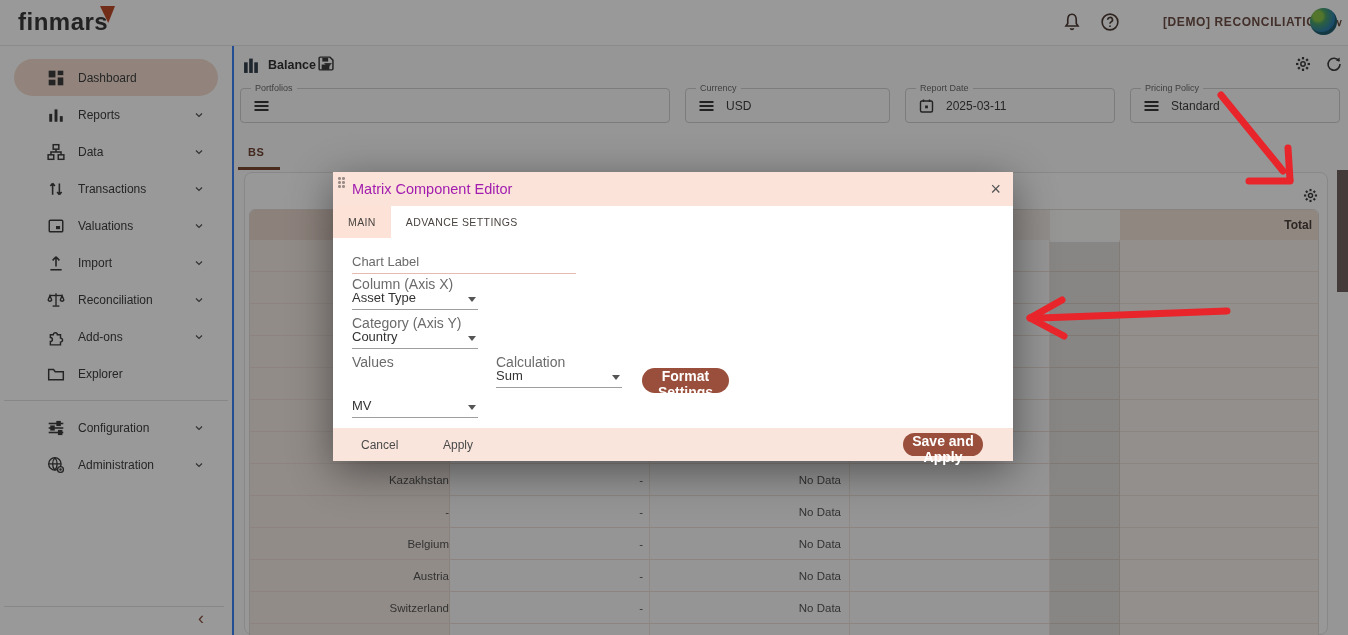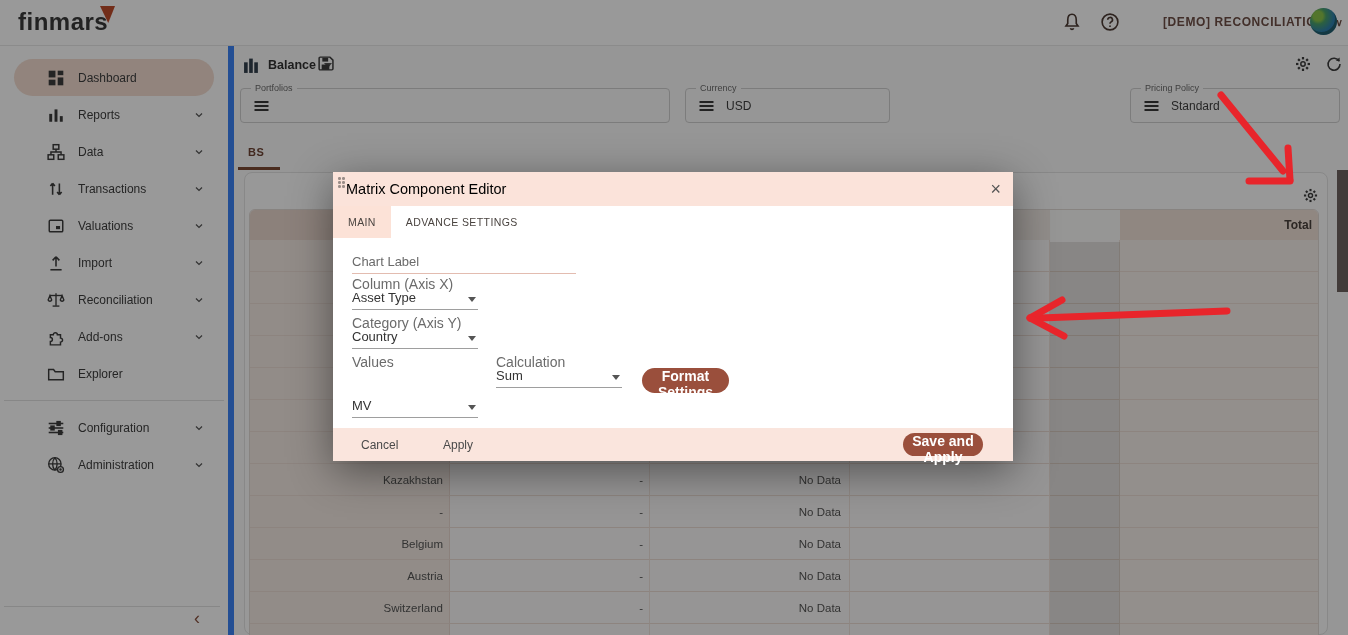--- a/index.html
+++ b/index.html
@@ -13,21 +13,21 @@
   .logo-flag { position:absolute; left:100px; top:6px; width:15px; height:17px; background:#bf4b2b; clip-path:polygon(0 0,100% 0,55% 100%); }
   .top-ico { position:absolute; top:12px; width:20px; height:20px; color:#4d3b34; cursor:pointer; }
   .bell { left:1062px; } .help { left:1100px; }
   .workspace { position:absolute; left:1163px; top:15px; font-size:12px; font-weight:bold; letter-spacing:.6px; color:#6e4f46; cursor:pointer; }
   .workspace .chev { margin-left:10px; font-size:10px; }
   .avatar { position:absolute; left:1310px; top:8px; width:27px; height:27px; border-radius:50%;
             background: radial-gradient(circle at 30% 30%, #8bc34a 0 18%, #4aa06b 30%, #2e7fae 60%, #2b6f9e 100%);
             box-shadow: inset -2px -3px 0 rgba(20,60,40,.45); cursor:pointer; }
 
   
-  .sidebar { position:absolute; left:0; top:46px; width:234px; height:589px; background:#fff; border-right:6px solid #3b82f6; z-index:1; }
+  .sidebar { position:absolute; left:0; top:46px; width:234px; height:589px; background:#fff; border-right:2px solid #3b82f6; z-index:1; }
   .nav-item { position:relative; height:37px; display:flex; align-items:center; cursor:pointer; color:#3e3e3e; }
   .nav-item .nico { position:absolute; left:47px; width:18px; height:18px; }
   .nav-item .nlabel { position:absolute; left:78px; font-size:12px; }
   .nav-item .nchev { position:absolute; left:193px; width:12px; height:12px; color:#555; }
   .nav-item.active { background:#f3ddd1; border-radius:19px; margin:0 14px; height:37px; }
   .nav-item.active .nico{ left:33px; } .nav-item.active .nlabel{ left:64px; }
   .nav-wrap { padding-top:13px; }
   .nav-div { border-top:1px solid #e2e2e2; margin:8px 4px; }
   .collapse-btn { position:absolute; right:28px; bottom:6px; font-size:18px; color:#8a5240; cursor:pointer; }
   .side-bottom-div { position:absolute; left:4px; right:8px; bottom:28px; border-top:1px solid #e2e2e2; }
@@ -58,37 +58,37 @@
 
   .grid-panel { position:absolute; left:4px; top:36px; width:1070px; height:427px; background:#fff; border:1px solid #e2dad6; border-radius:6px 6px 0 0; overflow:hidden; }
   .ghead { position:absolute; left:0; top:0; width:1070px; height:30px; }
   .ghead .h1 { position:absolute; left:0; width:200px; height:30px; background:#e9d8cd; border-right:1px solid #ddcabf; }
   .ghead .hmid { position:absolute; left:200px; width:600px; height:30px; background:#f2ebe6; }
   .ghead .h5 { position:absolute; left:800px; width:70px; height:30px; background:#fbfaf9; }
   .ghead .htotal { position:absolute; left:870px; width:200px; height:30px; background:#f0e2d8; font-size:12px; font-weight:bold; color:#4a413c; text-align:right; line-height:30px; padding-right:8px; }
   .grows { position:absolute; left:0; top:30px; width:1070px; }
   .grow { position:relative; height:32px; font-size:11.5px; color:#555; }
   .grow .c { position:absolute; top:0; height:32px; line-height:32px; text-align:right; border-bottom:1px solid #ecddd4; }
-  .grow .c1 { left:0; width:200px; background:#f3eae3; border-right:1px solid #e8d8cf; padding-right:6px; }
+  .grow .c1 { left:0; width:200px; background:#f3eae3; border-right:1px solid #e8d8cf; }
   .grow .c2 { left:200px; width:200px; background:#fbf9f8; border-right:1px solid #eee3dc; padding-right:6px; }
   .grow .c3 { left:400px; width:200px; background:#fbf9f8; border-right:1px solid #eee3dc; padding-right:8px; }
   .grow .c4 { left:600px; width:200px; background:#fbf9f8; border-right:1px solid #eee3dc; }
   .grow .c5 { left:800px; width:70px;  background:#fbf9f8; border-right:1px solid #eee3dc; }
   .grow .c6 { left:870px; width:200px; background:#f6efe9; }
   .col-band { position:absolute; left:800px; top:32px; width:70px; bottom:0; height:395px; background:rgba(70,58,50,.13); pointer-events:none; }
 
   .vscroll { position:absolute; left:1337px; top:170px; width:11px; height:122px; background:#6e6360; z-index:5; }
 
   
   .backdrop { position:absolute; inset:0; background:rgba(0,0,0,.40); z-index:10; }
 
   
   .modal { position:absolute; left:333px; top:172px; width:680px; height:289px; background:#fff; z-index:20; box-shadow:0 10px 40px rgba(0,0,0,.45); }
   .m-titlebar { position:absolute; left:0; top:0; width:680px; height:34px; background:#fbe3da; }
-  .m-title { position:absolute; left:13px; top:9px; font-size:14.5px; color:#000000; }
+  .m-title { position:absolute; left:19px; top:9px; font-size:14.5px; color:#a21caf; }
   .m-close { position:absolute; right:12px; top:5px; font-size:18px; color:#555; cursor:pointer; line-height:24px; }
   .m-drag { position:absolute; left:5px; top:5px; width:10px; height:16px; display:grid; grid-template-columns:3px 3px; grid-auto-rows:3px; gap:1px; cursor:move; }
   .m-drag i { background:#9a8d88; border-radius:50%; width:2.5px; height:2.5px; }
   .m-tabs { position:absolute; left:0; top:34px; width:680px; height:32px; background:#fff; display:flex; }
   .m-tab { height:32px; padding:0 15px; font-size:10.5px; letter-spacing:.4px; color:#4a4440; display:flex; align-items:center; cursor:pointer; }
   .m-tab.active { background:#fce2d7; }
   .m-body { position:absolute; left:0; top:66px; width:680px; height:190px; background:#fff; }
   .f-label { position:absolute; font-size:14px; color:#6b6b6b; }
   .f-select { position:absolute; width:126px; height:22px; border-bottom:1px solid #9e9e9e; cursor:pointer; }
   .f-select .sval { position:absolute; left:0; top:2px; font-size:13px; color:#333; }
@@ -355,20 +355,32 @@
       <span class="flabel">Currency</span>
       <span class="ficon">
         <svg class="sicon" viewBox="0 0 16 16" stroke="#3a3a3a" stroke-width="2">
             <line x1="1" y1="4" x2="15" y2="4"></line>
             <line x1="1" y1="8" x2="15" y2="8"></line>
             <line x1="1" y1="12" x2="15" y2="12"></line>
           </svg>
       </span>
       <span class="fval">USD</span>
     </div>
+    <div class="fieldset fs-date">
+      <span class="flabel">Report Date</span>
+      <span class="ficon">
+        <svg class="sicon" viewBox="0 0 16 16" fill="none" stroke="#3a3a3a" stroke-width="1.4">
+          <rect x="2" y="3" width="12" height="11" rx="1.5"></rect>
+          <line x1="5" y1="1.5" x2="5" y2="4"></line>
+            <line x1="11" y1="1.5" x2="11" y2="4"></line>
+          <rect x="6.6" y="7.5" width="2.8" height="2.8" fill="#3a3a3a" stroke="none"></rect>
+        </svg>
+      </span>
+      <span class="fval">2025-03-11</span>
+    </div>
     <div class="fieldset fs-pricing">
       <span class="flabel">Pricing Policy</span>
       <span class="ficon">
         <svg class="sicon" viewBox="0 0 16 16" stroke="#3a3a3a" stroke-width="2">
             <line x1="1" y1="4" x2="15" y2="4"></line>
             <line x1="1" y1="8" x2="15" y2="8"></line>
             <line x1="1" y1="12" x2="15" y2="12"></line>
           </svg>
       </span>
       <span class="fval">Standard</span>

